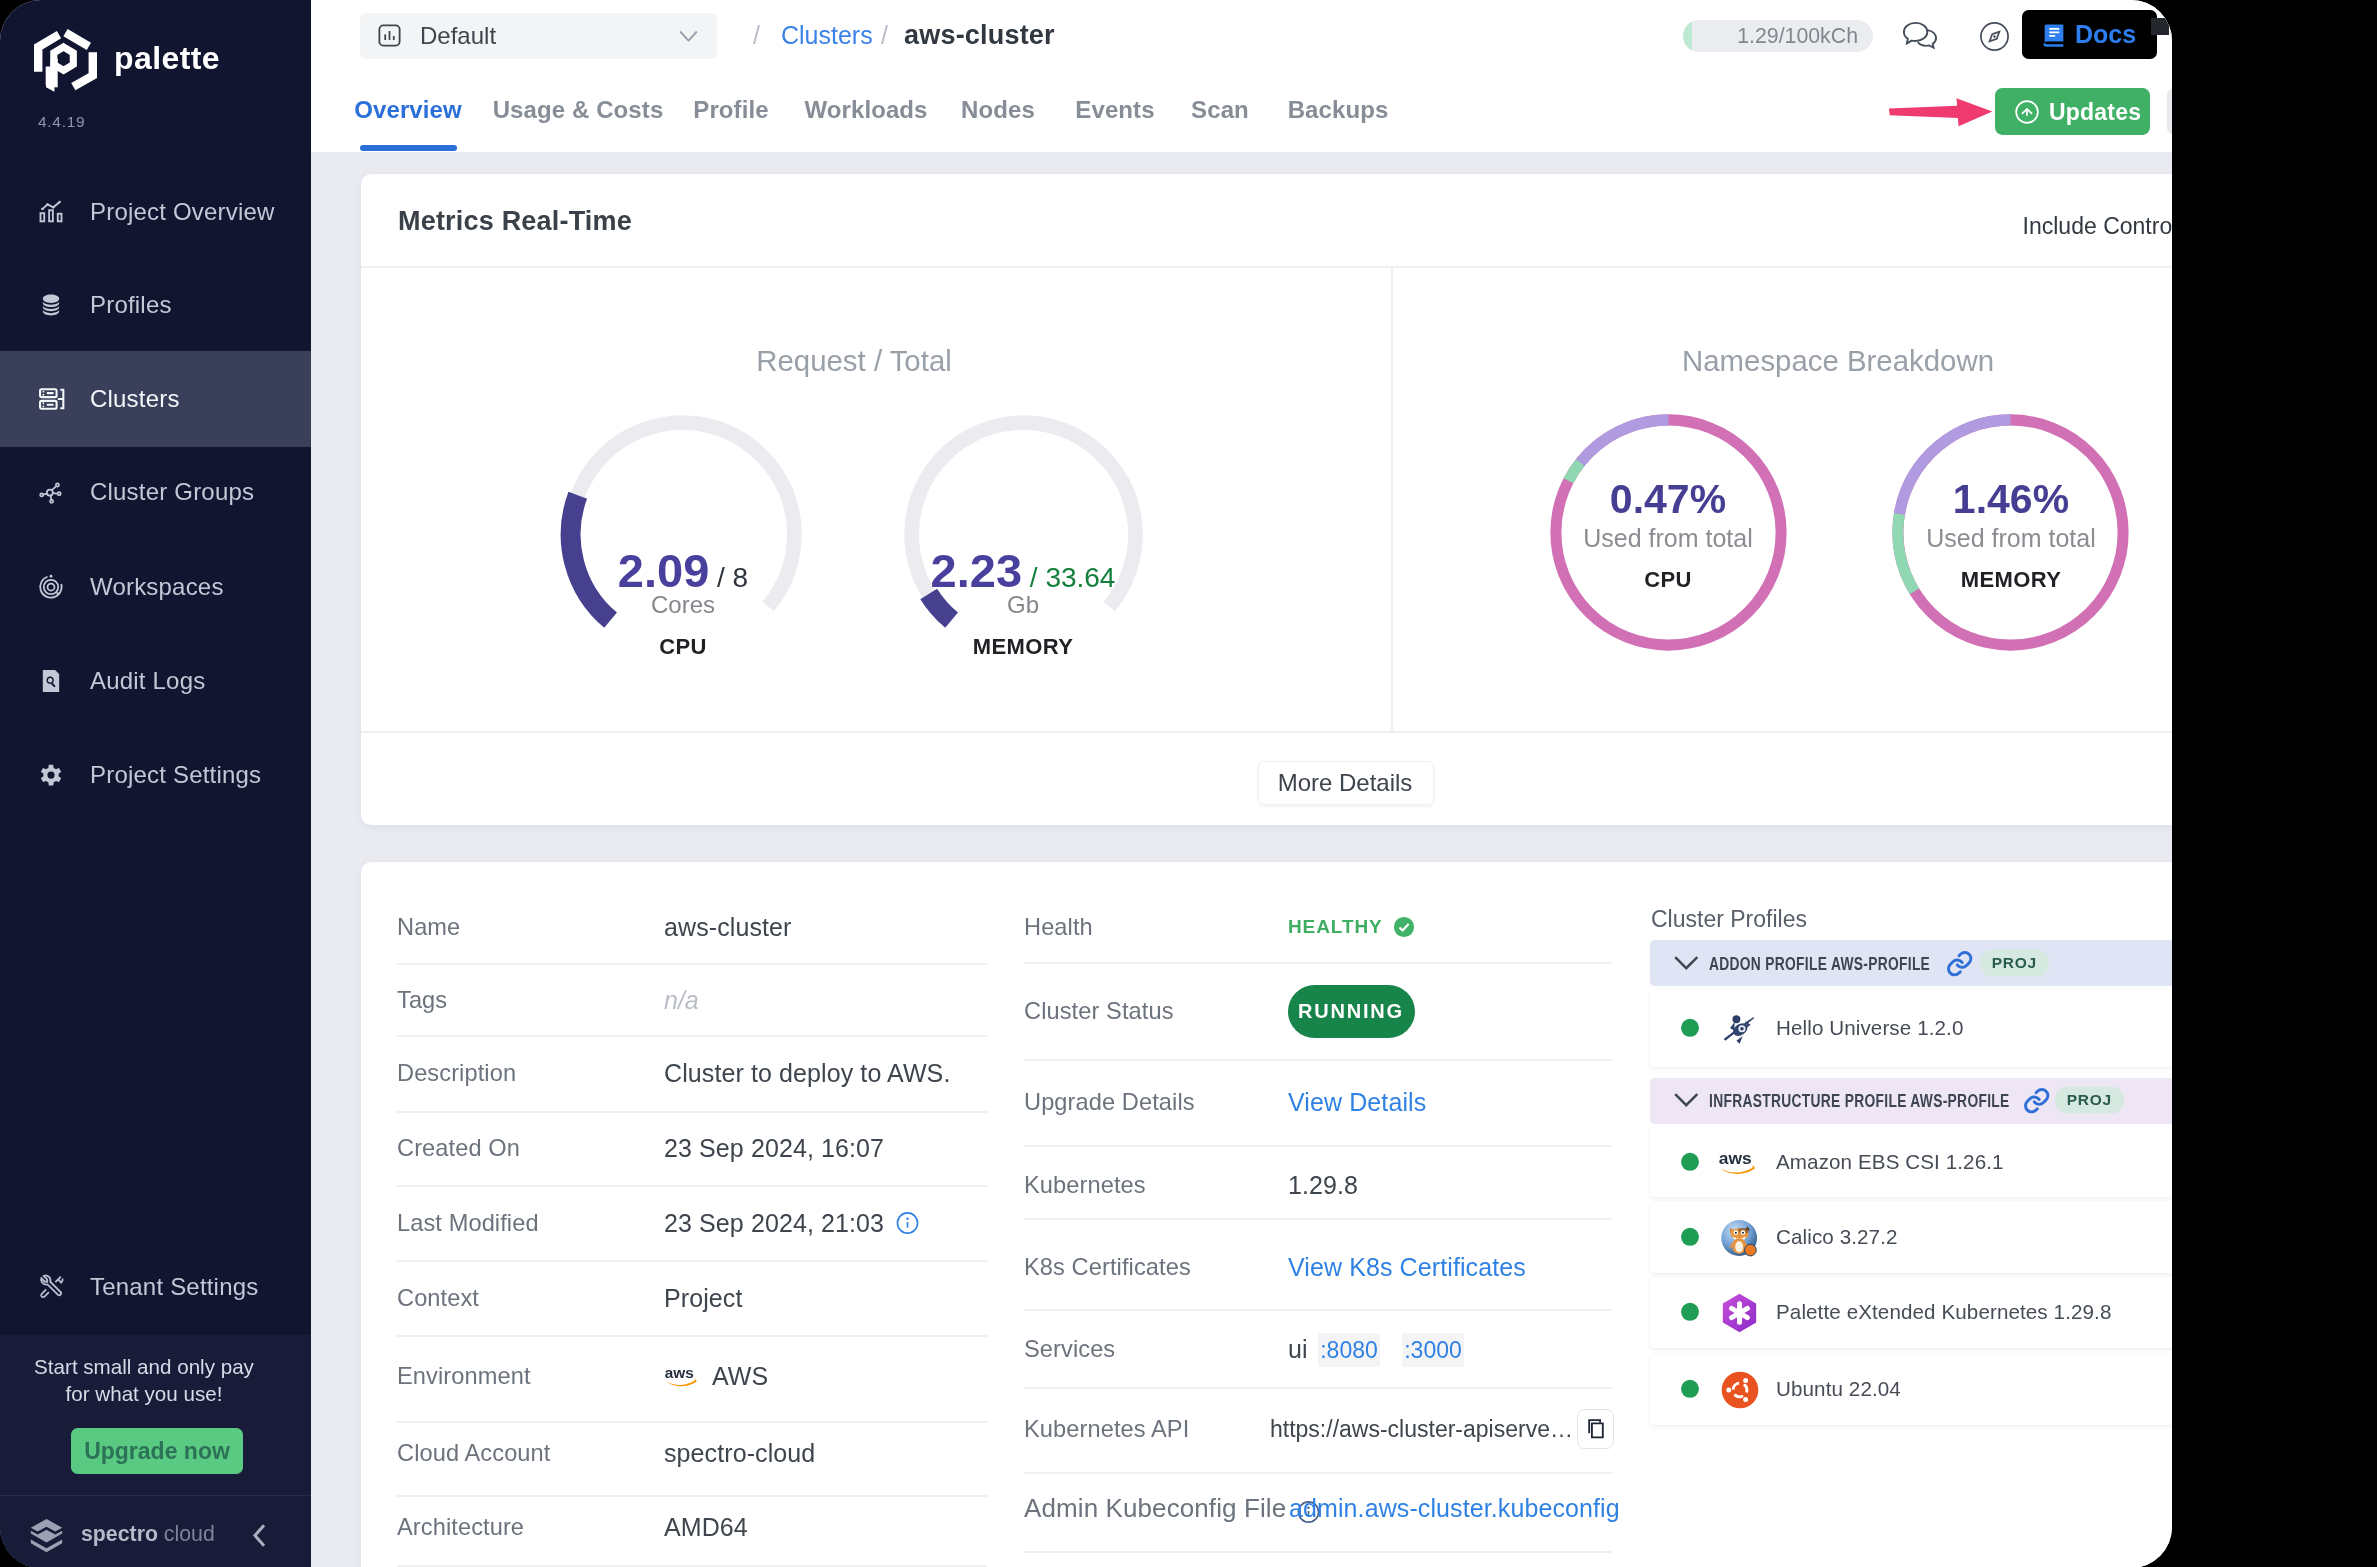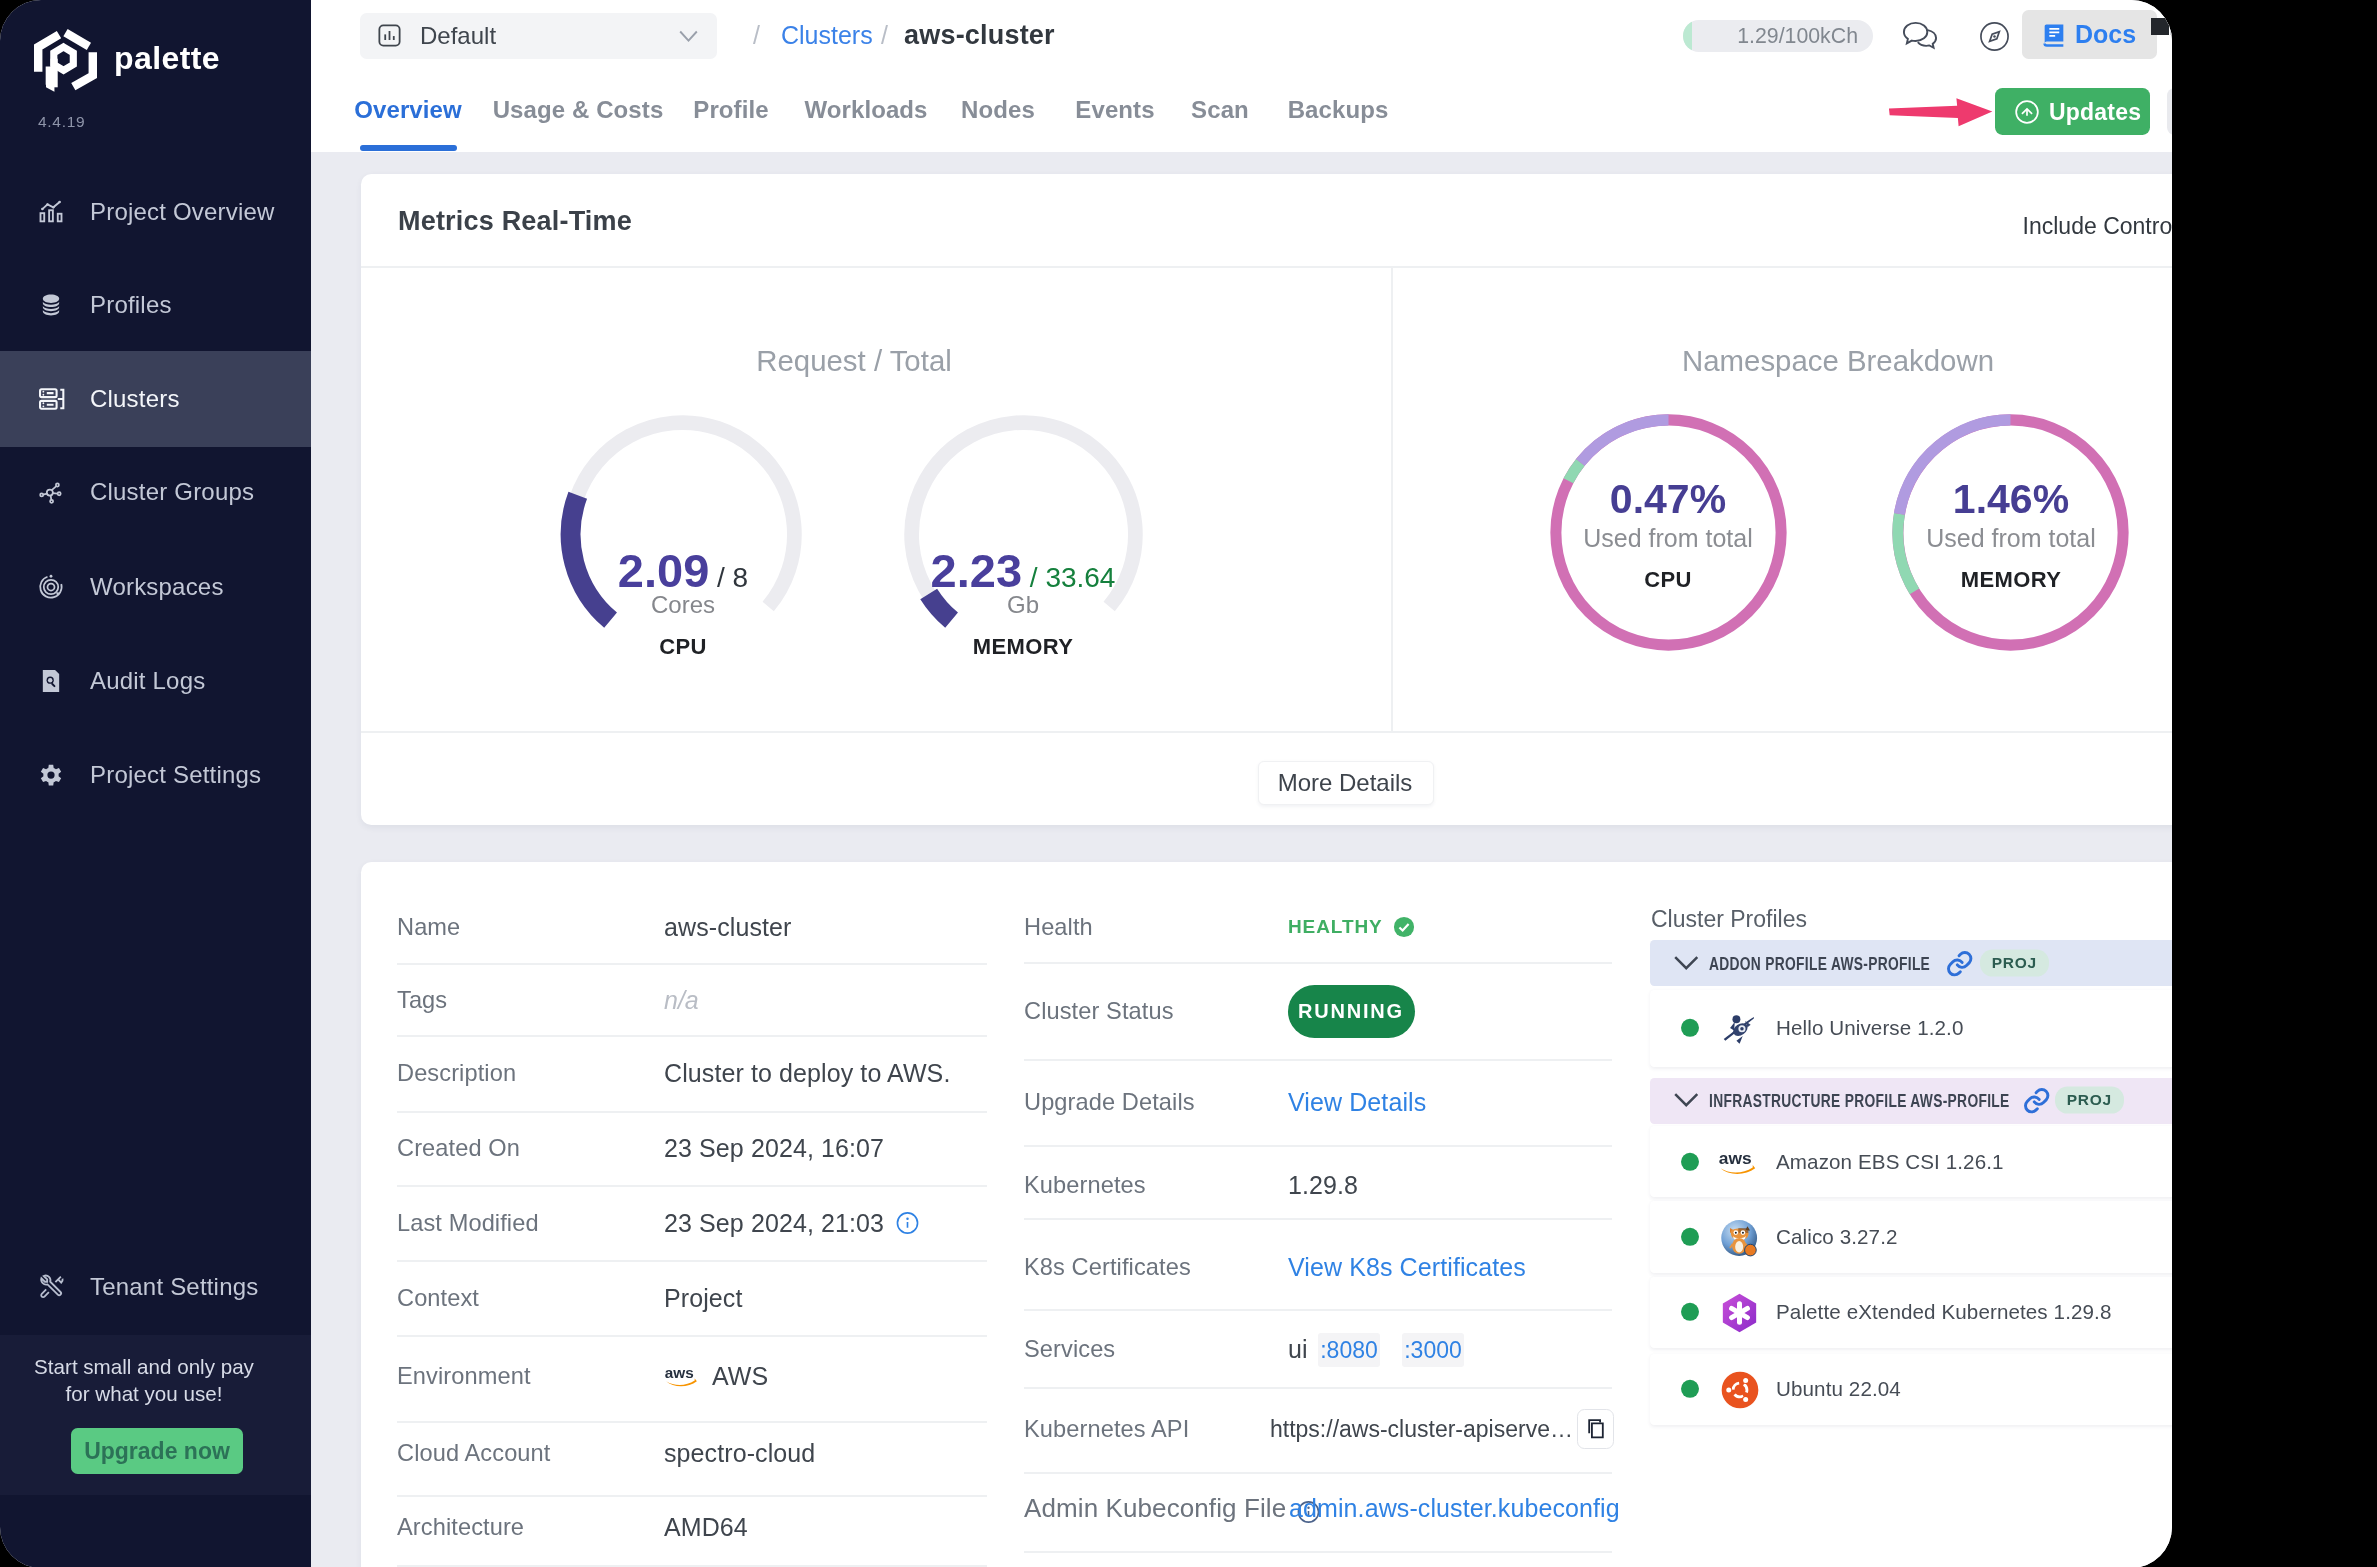--- a/index.html
+++ b/index.html
@@ -140,20 +140,31 @@
     <div class="txt">Tenant Settings</div>
   </div>
 
   <div class="abs" style="left:0;top:1335px;width:311px;height:160px;background:#181c38;">
     <div class="abs cc" style="left:144px;top:32px;font-size:20.6px;color:#d7dbe7;">Start small and only pay</div>
     <div class="abs cc" style="left:144px;top:59px;font-size:20.6px;color:#d7dbe7;">for what you use!</div>
     <div class="abs" style="left:71px;top:93px;width:172px;height:46px;background:#5aca83;border-radius:6.6px;">
       <div class="abs cc" style="left:86px;top:23px;font-size:23px;color:#2c7257;font-weight:bold;">Upgrade now</div>
     </div>
   </div>
+  <div class="abs" style="left:0;top:1495px;width:311px;height:73px;background:#181c38;border-top:1.5px solid #272c4a;">
+    <svg class="abs" style="left:23px;top:17px" width="47" height="47" viewBox="0 0 48 48" fill="#9aa1b2">
+      <path d="M24 6 L40 15 L33 19 L24 14 L15 19 L8 15 Z"></path>
+      <path d="M8 21 L15 25 L24 20 L33 25 L40 21 L40 24 L24 33 L8 24 Z" transform="translate(0,-3)"></path>
+      <path d="M8 27 L24 36 L40 27 L40 31 L24 40 L8 31 Z"></path>
+    </svg>
+    <div class="abs cv" style="left:81px;top:38px;font-size:21.3px;font-weight:bold;color:#b3bac8;">spectro <span style="font-weight:normal;color:#7d8498">cloud</span></div>
+    <svg class="abs" style="left:250px;top:26.5px" width="19" height="25" viewBox="0 0 16 22" fill="none" stroke="#aab0bf" stroke-width="2.6">
+          <path d="M12 2 L4 11 L12 20"></path>
+        </svg>
+  </div>
 </div>
 <div id="hdr">
   <div class="abs" style="left:49px;top:12.5px;width:357px;height:46px;background:#f3f4f6;border-radius:6.6px;">
     <svg class="abs" style="left:16px;top:9.6px" width="27" height="27" viewBox="0 0 24 24" fill="none" stroke="#3f454d" stroke-width="1.6">
       <rect x="3" y="3" width="18" height="18" rx="3.5"></rect>
       <line x1="8.2" y1="16" x2="8.2" y2="11"></line>
           <line x1="12" y1="16" x2="12" y2="8"></line>
           <line x1="15.8" y1="16" x2="15.8" y2="12.5"></line>
     </svg>
     <div class="abs cv" style="left:60px;top:23px;font-size:24px;color:#3f454d;">Default</div>
@@ -172,21 +183,21 @@
   </div>
   <svg class="abs" style="left:1590px;top:20.6px" width="38" height="31" viewBox="0 0 26 21" fill="none" stroke="#454c5a" stroke-width="1.3">
     <path d="M10 1.2 C5.5 1.2 2 4 2 7.4 C2 9.3 3 11 4.7 12.1 L4 15.2 L7.4 13.3 C8.2 13.5 9.1 13.6 10 13.6 C14.5 13.6 18 10.8 18 7.4 C18 4 14.5 1.2 10 1.2 Z"></path>
     <path d="M18.3 6.1 C21.6 6.7 24 8.9 24 11.5 C24 13.1 23.1 14.5 21.7 15.5 L22.3 18.2 L19.4 16.6 C18.7 16.8 18 16.9 17.2 16.9 C14.8 16.9 12.7 15.9 11.5 14.4"></path>
   </svg>
   <svg class="abs" style="left:1668px;top:20.6px" width="31" height="31" viewBox="0 0 24 24" fill="none" stroke="#454c5a" stroke-width="1.3">
     <circle cx="12" cy="12" r="10.5"></circle>
     <path d="M15.8 8.2 L13.8 13.8 L8.2 15.8 L10.2 10.2 Z"></path>
     <circle cx="12" cy="12" r="1" fill="#454c5a" stroke="none"></circle>
   </svg>
-  <div class="abs" style="left:1711px;top:9.6px;width:135px;height:49px;background:#e5e5e5;border-radius:6.6px;">
+  <div class="abs" style="left:1711px;top:9.6px;width:135px;height:49px;background:#000000;border-radius:6.6px;">
     <svg class="abs" style="left:18.4px;top:11px" width="28" height="28" viewBox="0 0 24 24">
       <path d="M4 4.5 C4 3.7 4.7 3 5.5 3 L20 3 L20 17.5 L5.8 17.5 C4.8 17.5 4 18.3 4 19.3 Z" fill="#2d7ff0"></path>
       <path d="M4 19.3 C4 20.3 4.8 21 5.8 21 L20 21" fill="none" stroke="#2d7ff0" stroke-width="2.2"></path>
       <g stroke="#fff" stroke-width="1.5">
             <line x1="8" y1="6.8" x2="16.5" y2="6.8"></line>
             <line x1="8" y1="9.8" x2="16.5" y2="9.8"></line>
             <line x1="8" y1="12.8" x2="13" y2="12.8"></line>
           </g>
     </svg>
     <div class="abs cv" style="left:53px;top:24px;font-size:25px;font-weight:bold;color:#2d7ff0;">Docs</div>

